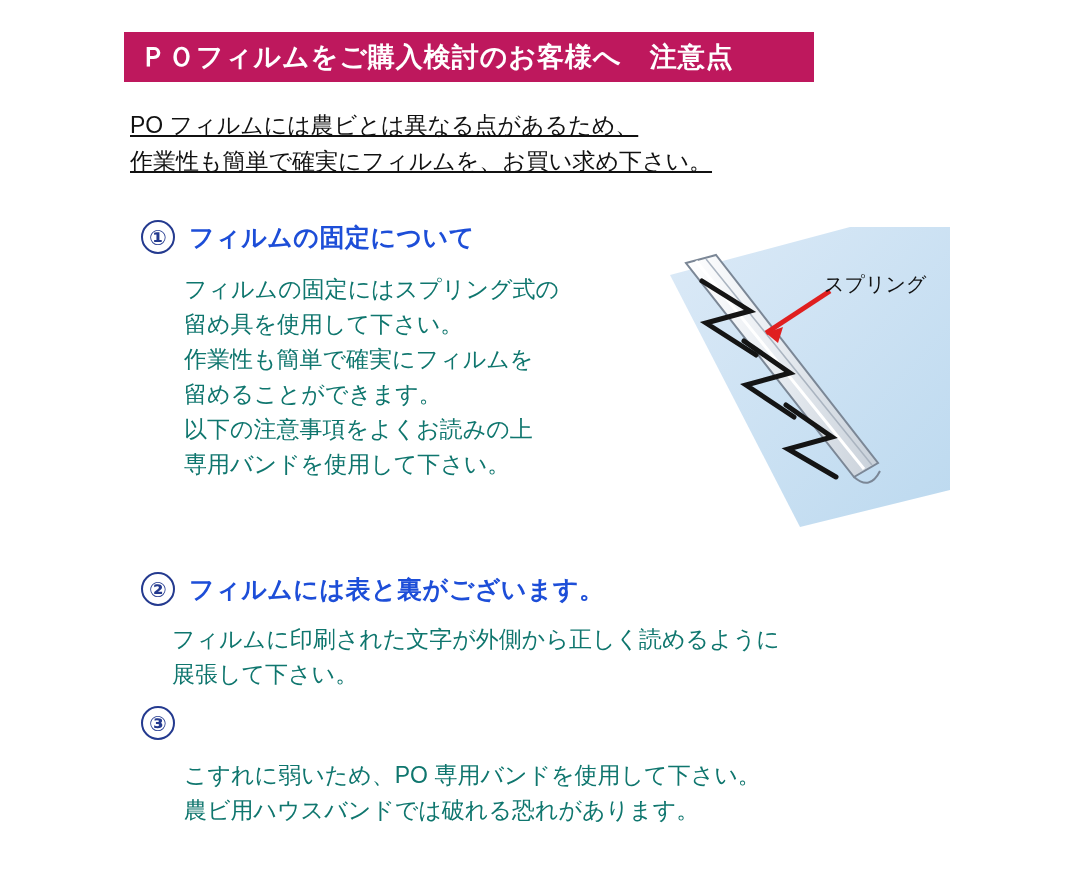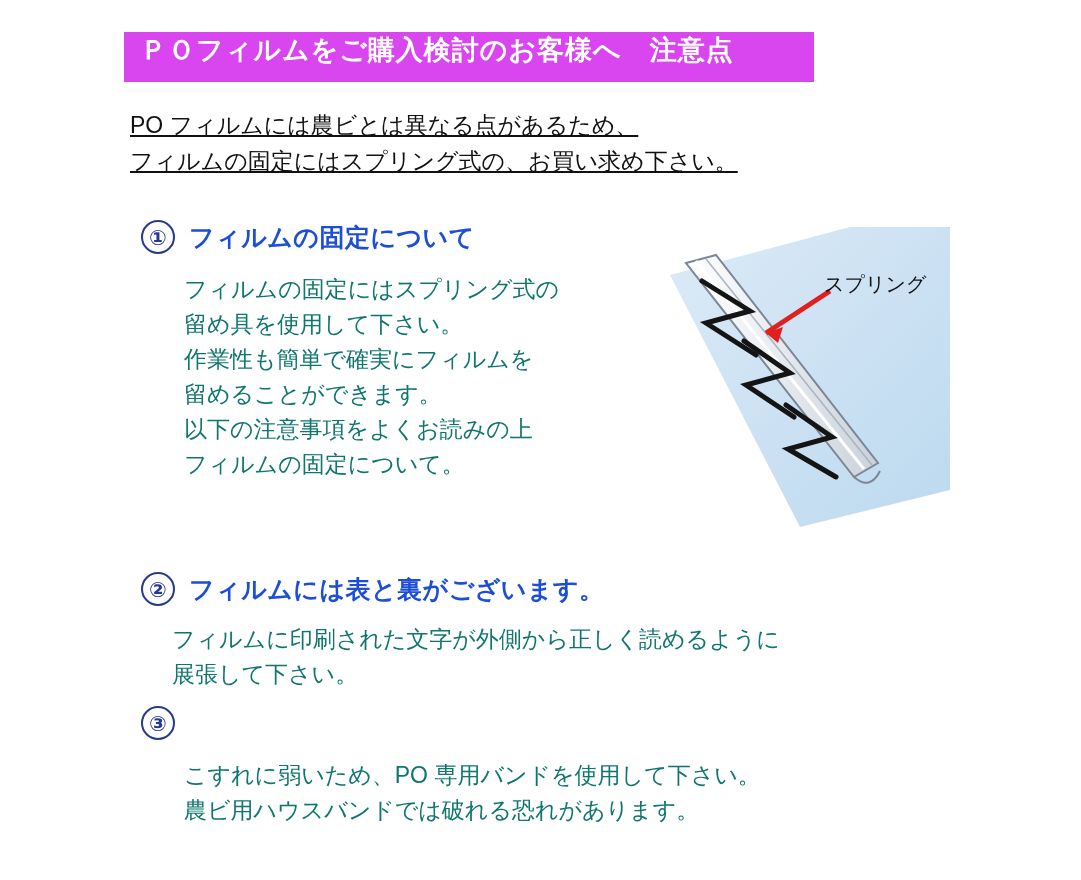--- a/index.html
+++ b/index.html
@@ -16,23 +16,23 @@
     overflow: hidden;
   }
 
   
   .banner {
     position: absolute;
     left: 124px;
     top: 32px;
     width: 690px;
     height: 50px;
-    background: #d946ef;
+    background: #be185d;
     display: flex;
-    align-items: flex-start;
+    align-items: center;
   }
   .banner-text {
     color: #ffffff;
     font-size: 27px;
     font-weight: bold;
     letter-spacing: 1px;
     padding-left: 16px;
     white-space: pre;
   }
 
@@ -114,34 +114,34 @@
 </style>
 </head>
 <body>
 
 <div class="banner">
   <span class="banner-text">ＰＯフィルムをご購入検討のお客様へ　注意点</span>
 </div>
 
 <div class="intro">
   <div>PO フィルムには農ビとは異なる点があるため、</div>
-  <div>フィルムの固定にはスプリング式の、お買い求め下さい。</div>
+  <div>作業性も簡単で確実にフィルムを、お買い求め下さい。</div>
 </div>
 
 <div class="sec-head" id="sec1-head">
   <span class="num-circle">①</span>
   <span class="sec-title">フィルムの固定について</span>
 </div>
 <div class="sec-body" id="sec1-body">
   <div>フィルムの固定にはスプリング式の</div>
   <div>留め具を使用して下さい。</div>
   <div>作業性も簡単で確実にフィルムを</div>
   <div>留めることができます。</div>
   <div>以下の注意事項をよくお読みの上</div>
-  <div>フィルムの固定について。</div>
+  <div>専用バンドを使用して下さい。</div>
 </div>
 
 <div class="illus">
   <svg width="330" height="330" viewBox="0 0 330 330" xmlns="http://www.w3.org/2000/svg">
     <defs>
       <linearGradient id="filmGrad" x1="0" y1="0" x2="1" y2="1">
         <stop offset="0%" stop-color="#dceaf7"></stop>
         <stop offset="100%" stop-color="#bcd9ef"></stop>
       </linearGradient>
       <linearGradient id="railGrad" x1="0" y1="0" x2="1" y2="0">

